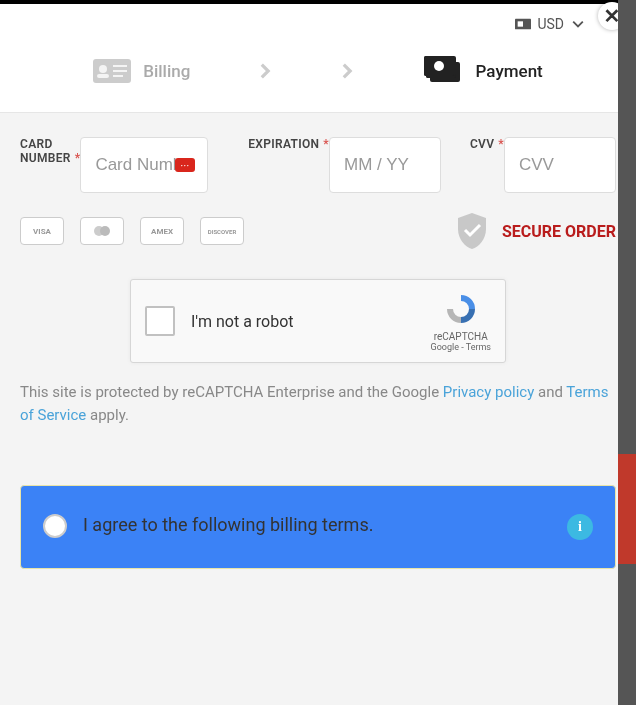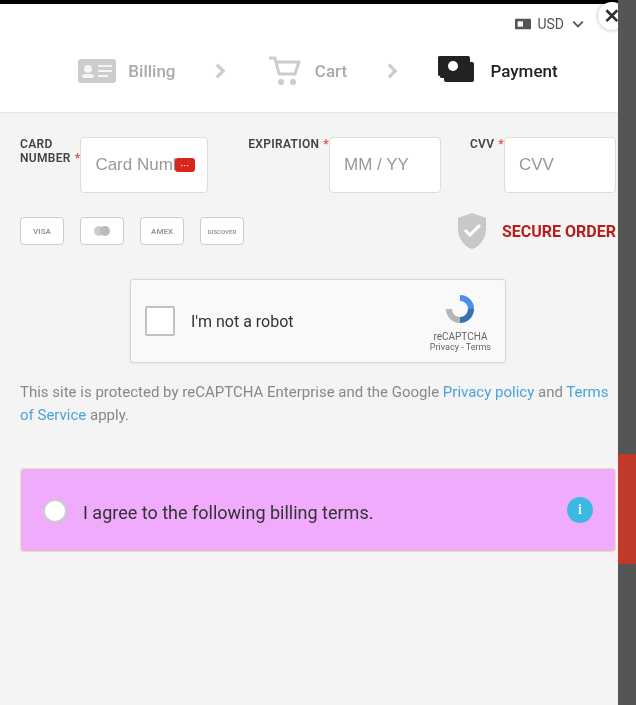--- a/index.html
+++ b/index.html
@@ -37,23 +37,23 @@
 .secure-text { text-align: left; }
 .secure-title { font-size: 16px; font-weight: 700; color: #b91c1c; }
 .secure-sub { font-size: 15px; color: #555; }
 .captcha-wrap { margin-bottom: 18px; }
 .recaptcha { width: 376px; height: 84px; background: #f9f9f9; border: 1px solid #d6d6d6; border-radius: 3px; margin: 12px auto 0; display: flex; align-items: center; padding: 0 14px; box-shadow: 0 0 4px rgba(0,0,0,0.05); }
 .recaptcha-check { width: 30px; height: 30px; border: 2px solid #c1c1c1; border-radius: 2px; background: #fff; margin-right: 16px; cursor: pointer; }
 .recaptcha-label { font-size: 16px; color: #333; flex: 1; }
 .recaptcha-right { text-align: center; font-size: 10px; color: #666; }
 .recaptcha-logo { margin-bottom: 2px; }
 .recaptcha-links { font-size: 9px; }
-.legal { font-size: 15px; color: #888; line-height: 1.5; margin-bottom: 42px; }
+.legal { font-size: 15px; color: #888; line-height: 1.5; margin-bottom: 59px; }
 .legal a { color: #4aa3d9; text-decoration: none; }
-.agree-box { background: #f0abfc; border: 1px solid #e8e4a8; border-radius: 4px; padding: 28px 22px; display: flex; align-items: flex-end; gap: 16px; }
+.agree-box { background: #3b82f6; border: 1px solid #e8e4a8; border-radius: 4px; padding: 28px 22px; display: flex; align-items: flex-start; gap: 16px; }
 .agree-radio { width: 24px; height: 24px; border: 2px solid #ccc; border-radius: 50%; background: #fff; cursor: pointer; flex-shrink: 0; }
 .agree-text { font-size: 18px; color: #333; flex: 1; }
 .info-icon { width: 26px; height: 26px; background: #3cb9e2; border-radius: 50%; display: flex; align-items: center; justify-content: center; color: #fff; font-weight: bold; font-size: 14px; font-family: Georgia, serif; cursor: pointer; flex-shrink: 0; }
 .right-edge { position: fixed; right: 0; top: 0; width: 18px; height: 100%; background: #555; }
 .right-edge::after { content: ""; position: absolute; top: 454px; right: 0; width: 18px; height: 110px; background: #c0392b; }
 </style>
 </head>
 <body>
 
 <div class="topbar"></div>
@@ -81,30 +81,20 @@
             <rect x="20" y="8" width="14" height="2" fill="#f4f4f4"></rect>
             <rect x="20" y="13" width="14" height="2" fill="#f4f4f4"></rect>
             <rect x="20" y="18" width="10" height="2" fill="#f4f4f4"></rect>
           </svg>
       </div>
       <div class="step-label">Billing</div>
     </div>
     <svg class="chev" width="16" height="16" viewBox="0 0 10 10">
         <path d="M3 1 L7 5 L3 9" stroke="#ccc" stroke-width="2" fill="none"></path>
       </svg>
-    <div class="step">
-      <div class="step-icon">
-        <svg width="38" height="34" viewBox="0 0 38 34">
-            <path d="M4 4 L10 4 L14 20 L30 20 L34 8 L12 8" stroke="#ccc" stroke-width="3" fill="none" stroke-linejoin="round"></path>
-            <circle cx="16" cy="28" r="3" fill="#ccc"></circle>
-            <circle cx="28" cy="28" r="3" fill="#ccc"></circle>
-          </svg>
-      </div>
-      <div class="step-label">Cart</div>
-    </div>
     <svg class="chev" width="16" height="16" viewBox="0 0 10 10">
         <path d="M3 1 L7 5 L3 9" stroke="#ccc" stroke-width="2" fill="none"></path>
       </svg>
     <div class="step active">
       <div class="step-icon">
         <svg width="42" height="30" viewBox="0 0 42 30">
             <rect x="8" y="6" width="30" height="20" rx="2" fill="#222"></rect>
             <rect x="4" y="2" width="30" height="20" rx="2" fill="#222"></rect>
             <rect x="4" y="2" width="30" height="20" rx="2" fill="#222"></rect>
             <rect x="0" y="0" width="4" height="0"></rect>
@@ -179,21 +169,21 @@
       <div class="recaptcha-label">I'm not a robot</div>
       <div class="recaptcha-right">
         <div class="recaptcha-logo">
           <svg width="36" height="36" viewBox="0 0 36 36">
               <path d="M18 4 A14 14 0 0 1 32 18 L26 18 A8 8 0 0 0 18 10 Z" fill="#4a8fe7"></path>
               <path d="M32 18 A14 14 0 0 1 18 32 L18 26 A8 8 0 0 0 26 18 Z" fill="#3870b2"></path>
               <path d="M18 32 A14 14 0 0 1 4 18 L10 18 A8 8 0 0 0 18 26 Z" fill="#b6b6b6"></path>
             </svg>
         </div>
         <div>reCAPTCHA</div>
-        <div class="recaptcha-links"><span>Privacy</span> - <span>Terms</span></div>
+        <div class="recaptcha-links"><span>Google</span> - <span>Terms</span></div>
       </div>
     </div>
   </div>
 
   <div class="legal">
     <span>This site is protected by reCAPTCHA Enterprise and the Google </span><a href="#">Privacy policy</a><span> and </span><a href="#">Terms of Service</a><span> apply.</span>
   </div>
 
   <div class="agree-box">
     <div class="agree-radio"></div>

